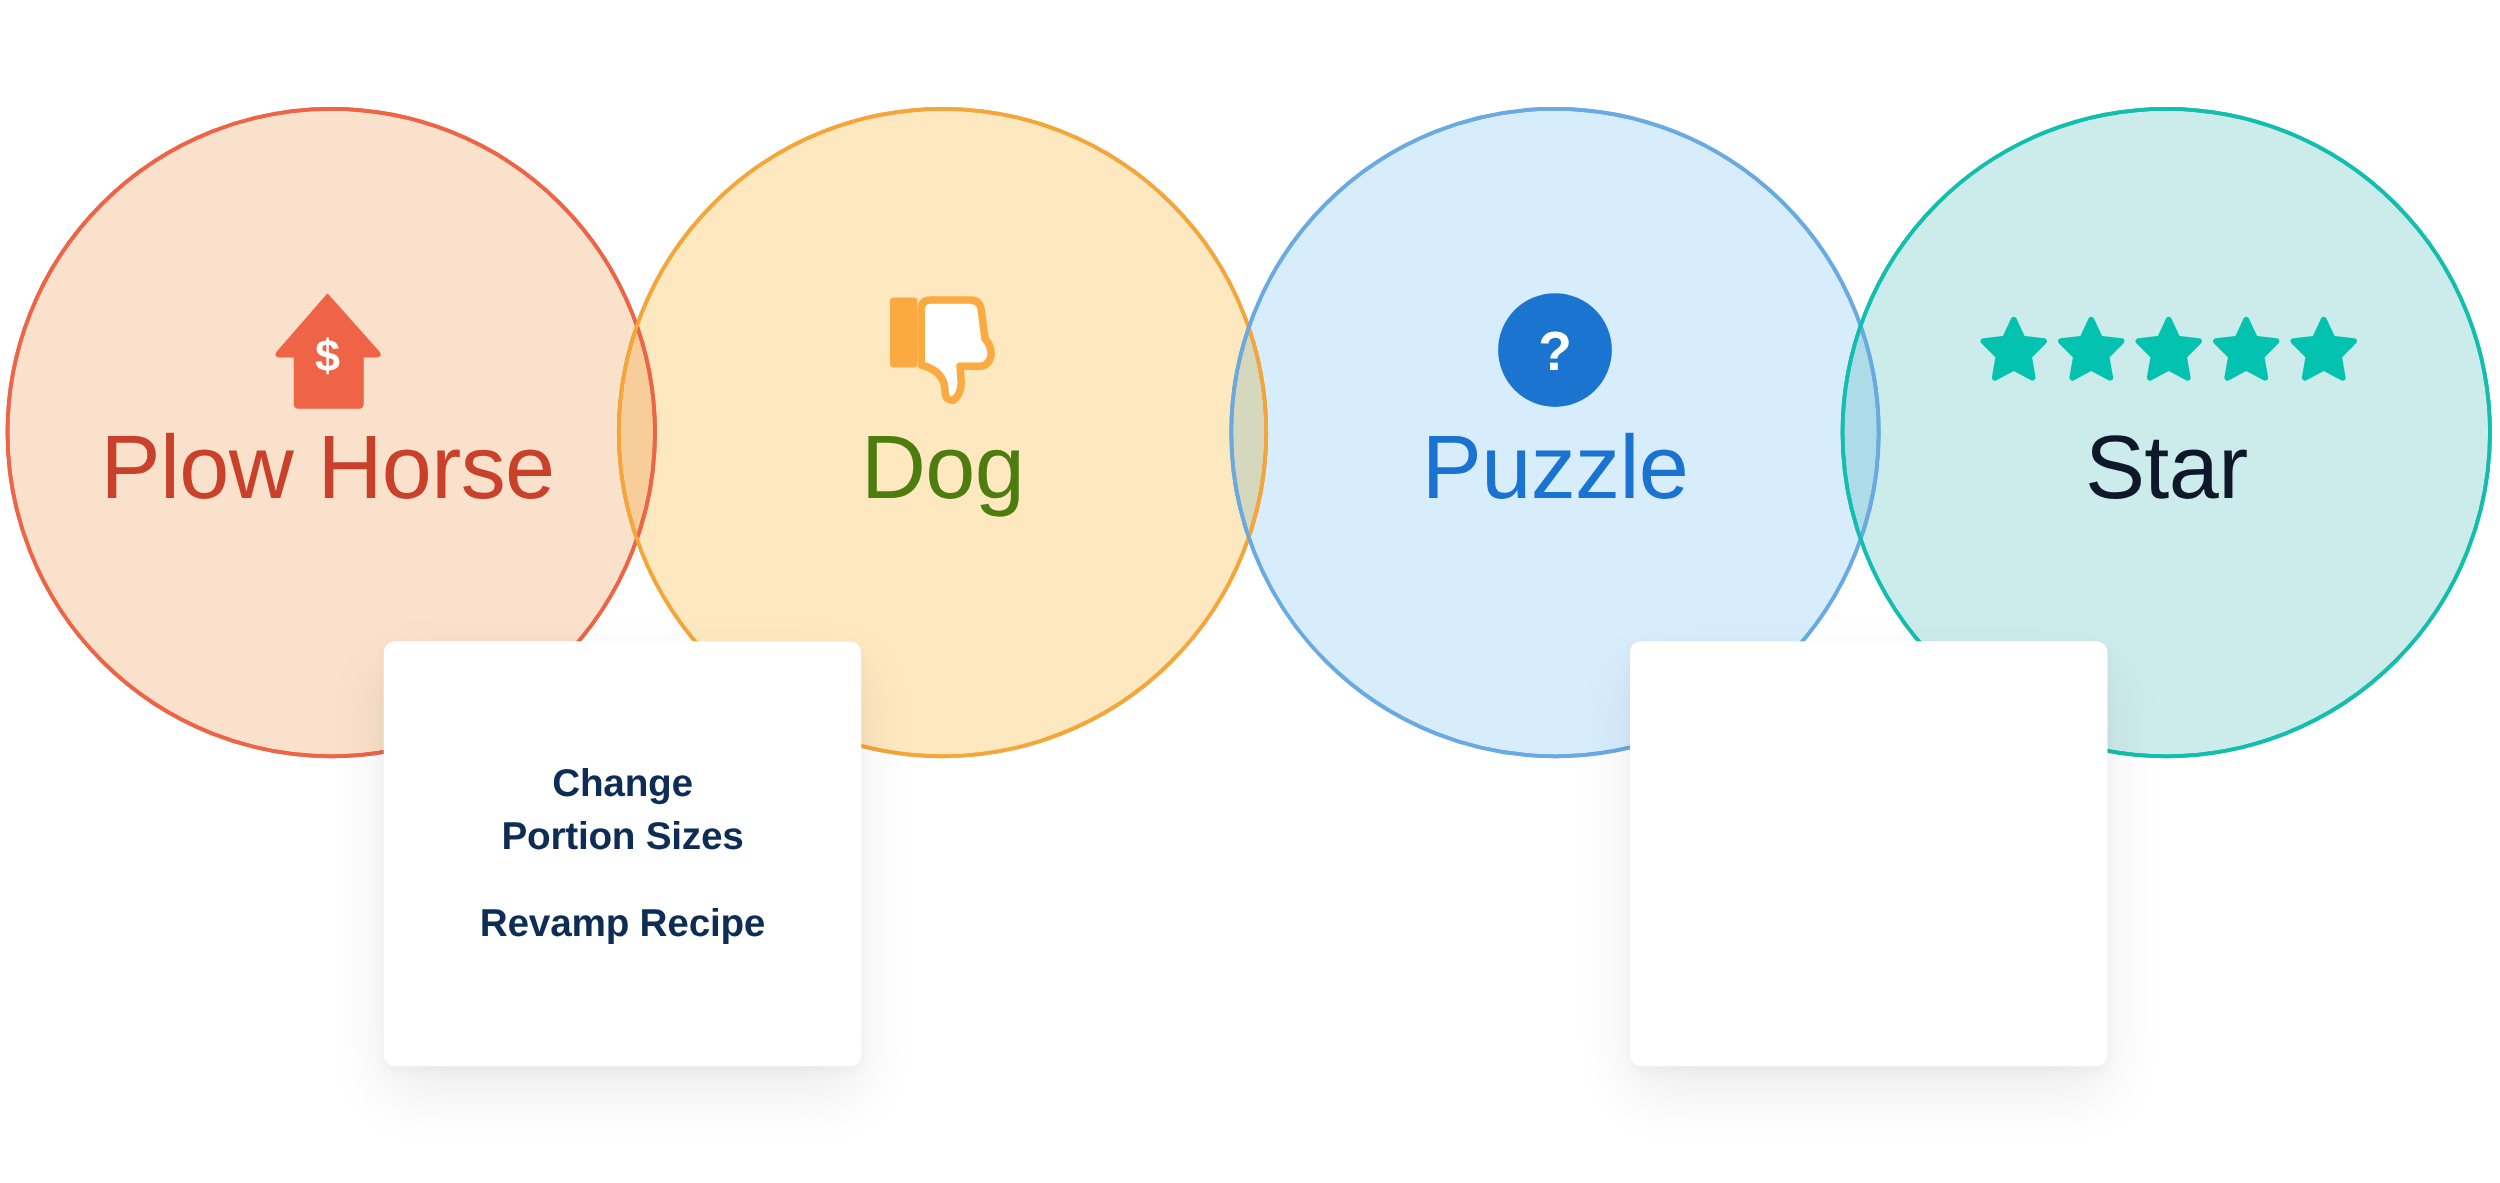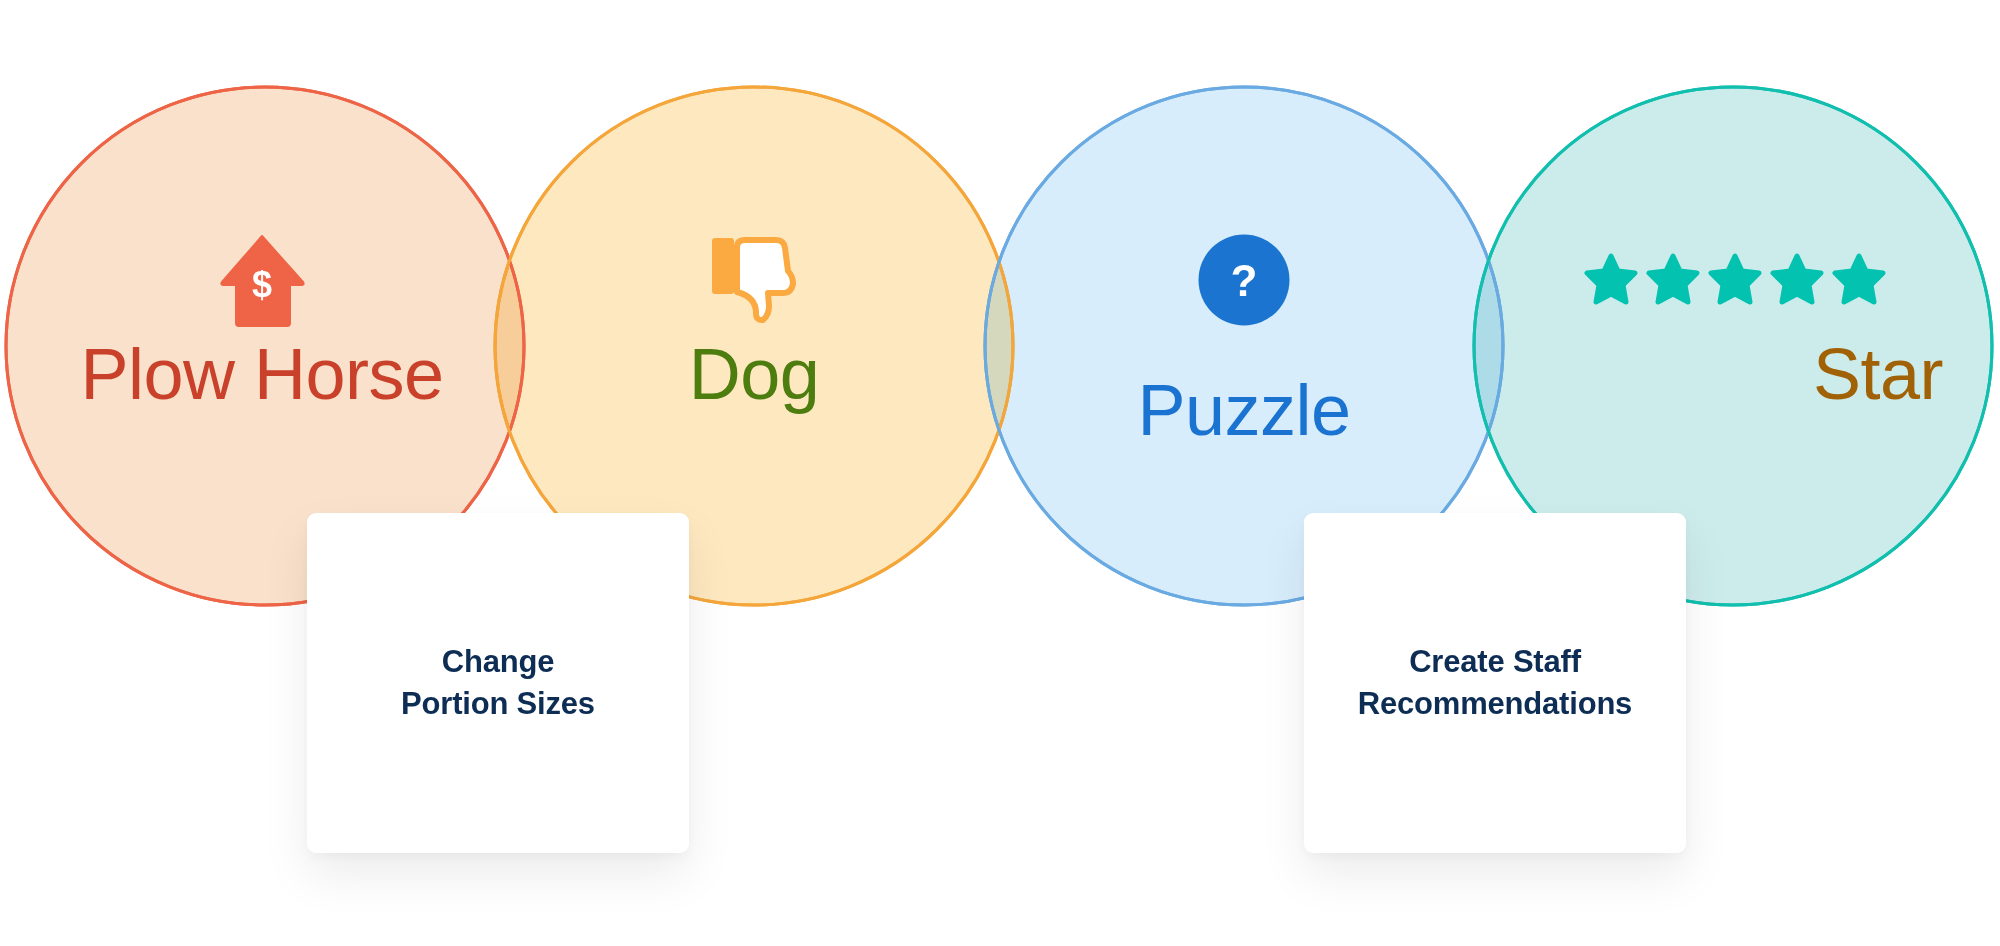--- a/index.html
+++ b/index.html
@@ -55,27 +55,26 @@
       <polygon points="1611,256 1618,271 1635,273 1623,285 1626,302 1611,294 1596,302 1599,285 1587,273 1604,271"></polygon>
       <polygon points="1673,256 1680,271 1697,273 1685,285 1688,302 1673,294 1658,302 1661,285 1649,273 1666,271"></polygon>
       <polygon points="1735,256 1742,271 1759,273 1747,285 1750,302 1735,294 1720,302 1723,285 1711,273 1728,271"></polygon>
       <polygon points="1797,256 1804,271 1821,273 1809,285 1812,302 1797,294 1782,302 1785,285 1773,273 1790,271"></polygon>
       <polygon points="1859,256 1866,271 1883,273 1871,285 1874,302 1859,294 1844,302 1847,285 1835,273 1852,271"></polygon>
     </g>
   </svg>
 
   <div class="circle-title" style="left:52px; color:#C9412A;">Plow Horse</div>
   <div class="circle-title" style="left:544px; color:#4d7c0f;">Dog</div>
-  <div class="circle-title" style="left:1034px; color:#1A73D0;margin-top:36px;">Puzzle</div>
-  <div class="circle-title" style="left:1523px; color:#a16207;text-align:right;">Star</div>
+  <div class="circle-title" style="left:1034px; color:#1A73D0;">Puzzle</div>
+  <div class="circle-title" style="left:1523px; color:#0f172a;">Star</div>
 
   <div class="card" style="left:307px;">
     <div class="card-item">Change
 Portion Sizes</div>
+    <div class="card-item">Revamp Recipe</div>
   </div>
 
 
   <div class="card" style="left:1304px;">
-    <div class="card-item">Create Staff
-Recommendations</div>
   </div>
 
 </div>
 
 </body></html>

